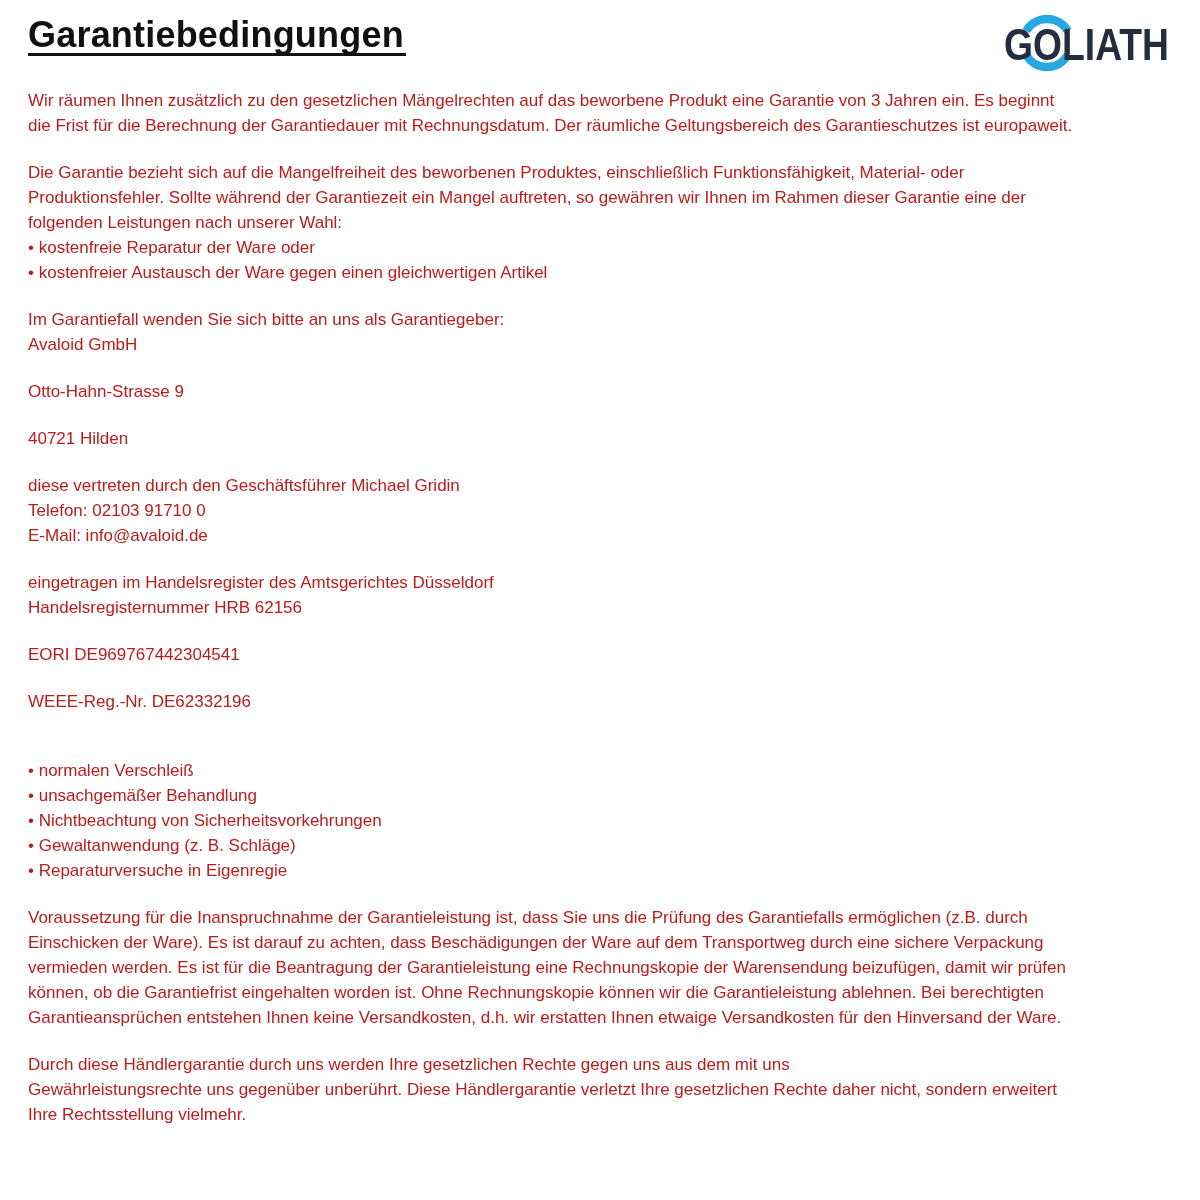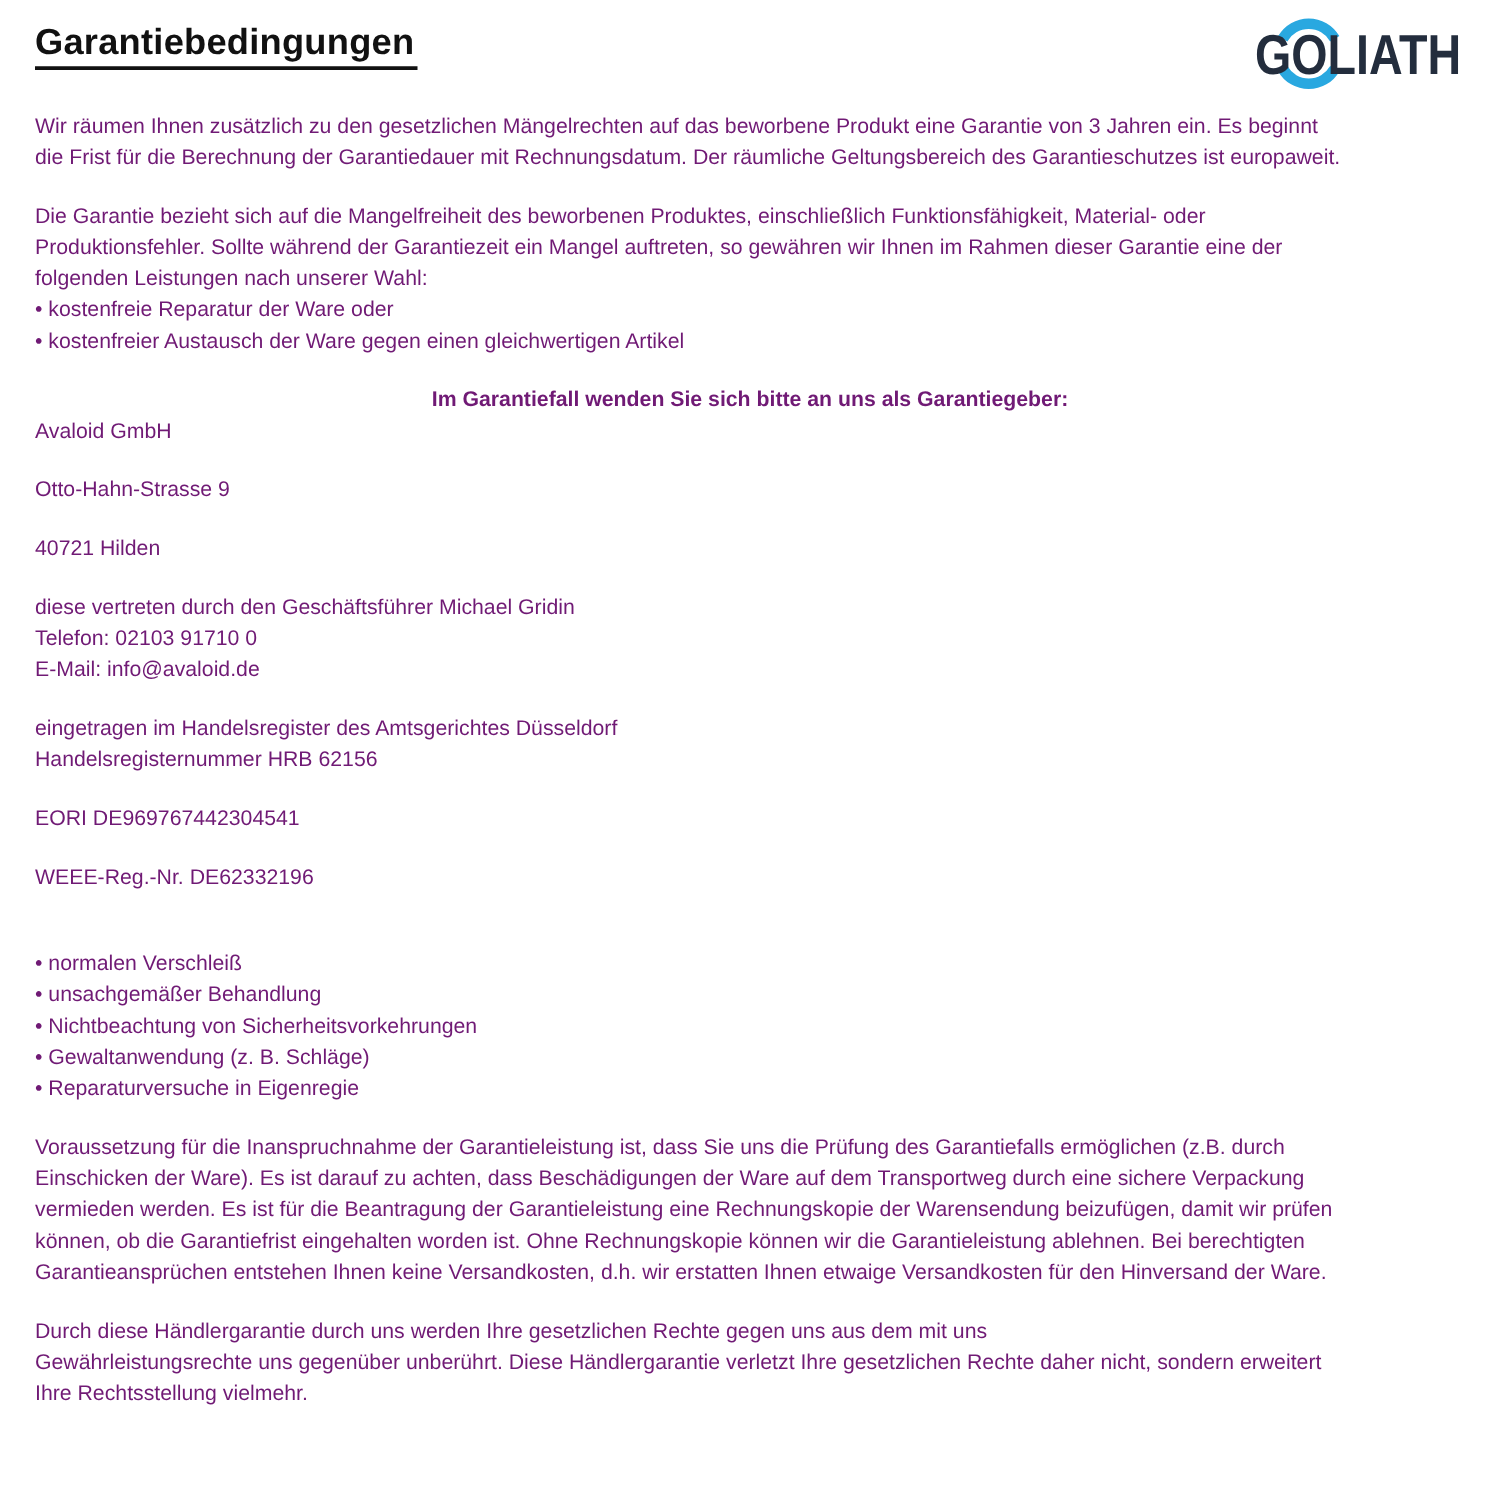--- a/index.html
+++ b/index.html
@@ -12,21 +12,21 @@
     color: #1a1a1a;
   }
   .page { position: absolute; inset: 0; }
 
   
   .doc-title {
     position: absolute;
     top: 18px; left: 28px;
     margin: 0;
     display: inline-block;
-    font-size: 29px;
+    font-size: 36px;
     font-weight: 700;
     line-height: 33px;
     letter-spacing: 0.2px;
     color: #111111;
     border-bottom: 3px solid #111111;
     padding-bottom: 2px;
     padding-right: 2px;
   }
   .logo {
     position: absolute;
@@ -37,23 +37,23 @@
   
   .doc-body {
     position: absolute;
     top: 88px; left: 28px; right: 28px;
   }
   .line {
     height: 25px;
     line-height: 25px;
     font-size: 17px;
     white-space: nowrap;
-    color: #701a75;
+    color: #b91c1c;
   }
-  .line.bold { font-weight: 700; text-align: center; }
+  .line.bold { font-weight: 400; }
   .spacer { height: 22px; }
 </style>
 </head>
 <body>
 
 <div class="page">
 
   <h1 class="doc-title">Garantiebedingungen</h1>
 
   <div class="logo">

